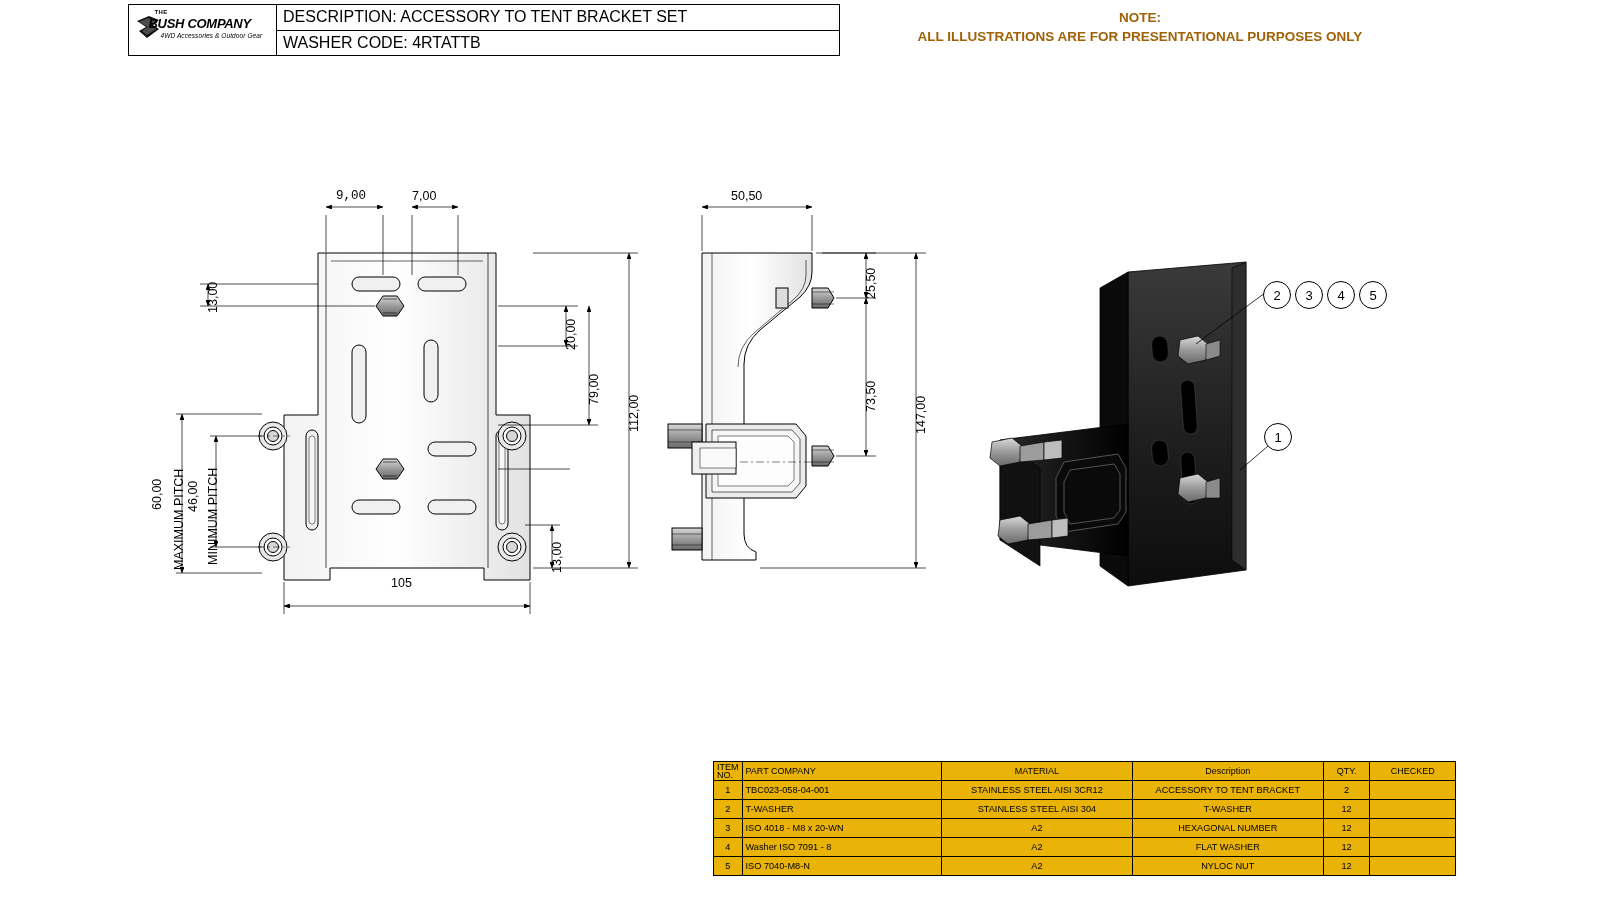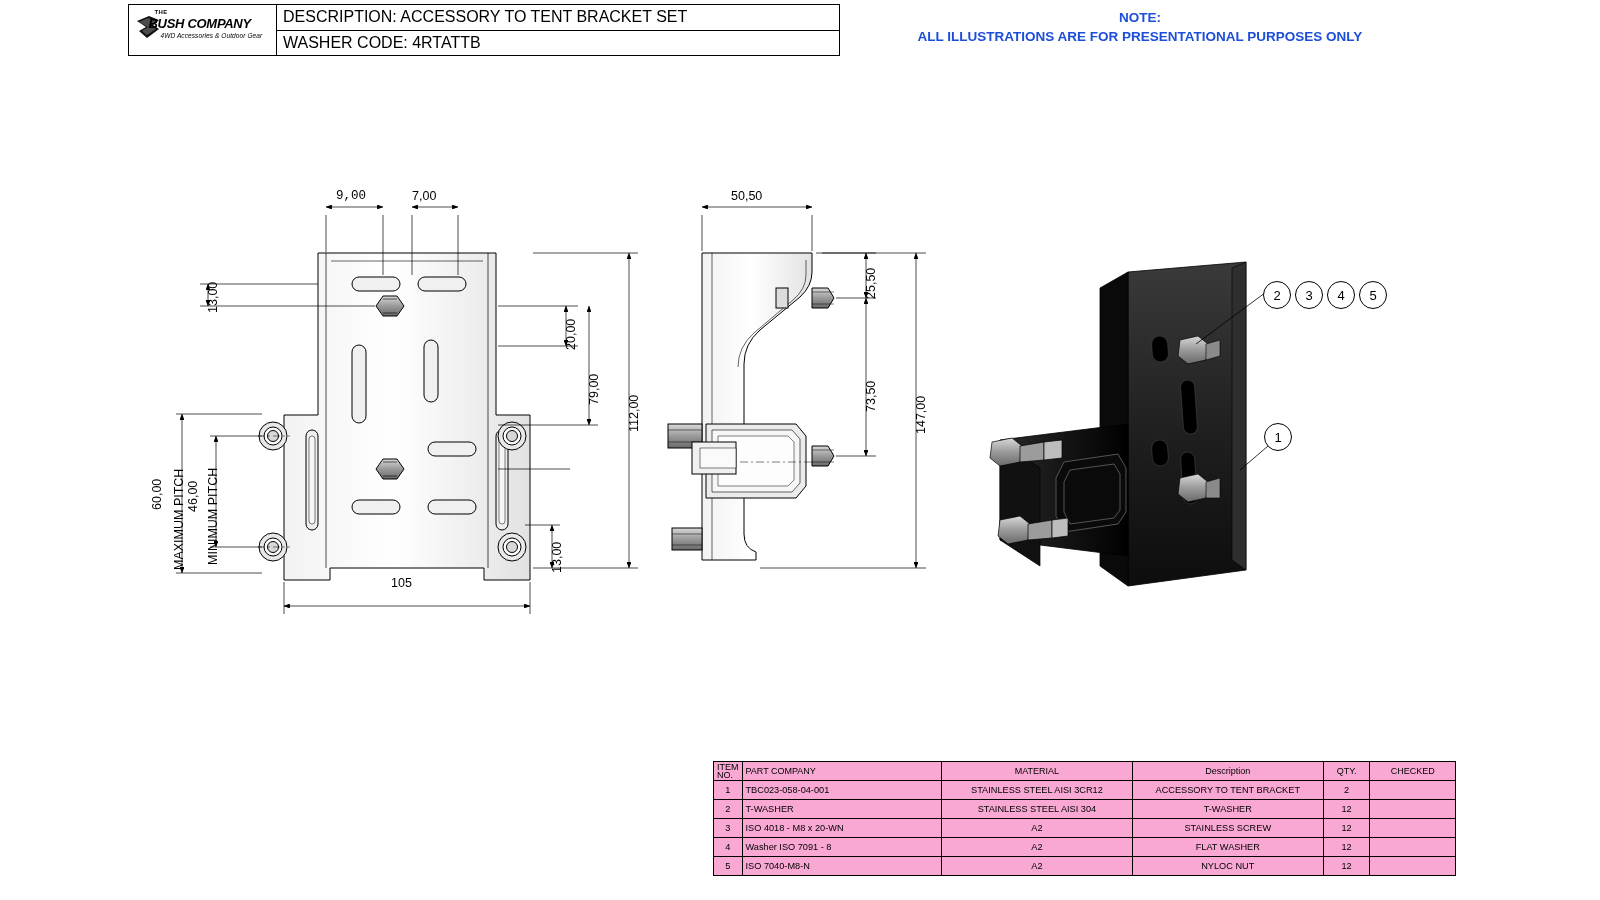--- a/index.html
+++ b/index.html
@@ -85,21 +85,21 @@
   }
   .text-cell.top { border-bottom: 1px solid #000; }
 
   
   .note {
     position: absolute;
     left: 820px;
     top: 8px;
     width: 640px;
     text-align: center;
-    color: #1d4ed8;
+    color: #a16207;
     font-weight: bold;
     font-size: 13.5px;
     line-height: 19px;
   }
 
   
   .dim-text {
     position: absolute;
     font-size: 12.5px;
     color: #000;
@@ -124,21 +124,21 @@
   }
 
   
   .bom {
     position: absolute;
     left: 713px;
     top: 761px;
     width: 743px;
     border-collapse: collapse;
     font-size: 9.2px;
-    background: #f9a8d4;
+    background: #eab308;
   }
   .bom td, .bom th {
     border: 1px solid #000;
     height: 19px;
     padding: 0 3px;
     font-weight: normal;
     box-sizing: border-box;
   }
   .bom th { font-size: 9px; }
   .col-item { width: 27px; text-align: center; }
@@ -457,21 +457,21 @@
         <td class="col-part">T-WASHER</td>
         <td class="col-mat">STAINLESS STEEL AISI 304</td>
         <td class="col-desc">T-WASHER</td>
         <td class="col-qty">12</td>
         <td class="col-chk"></td>
       </tr>
       <tr>
         <td class="col-item">3</td>
         <td class="col-part">ISO 4018 - M8 x 20-WN</td>
         <td class="col-mat">A2</td>
-        <td class="col-desc">STAINLESS SCREW</td>
+        <td class="col-desc">HEXAGONAL NUMBER</td>
         <td class="col-qty">12</td>
         <td class="col-chk"></td>
       </tr>
       <tr>
         <td class="col-item">4</td>
         <td class="col-part">Washer ISO 7091 - 8</td>
         <td class="col-mat">A2</td>
         <td class="col-desc">FLAT WASHER</td>
         <td class="col-qty">12</td>
         <td class="col-chk"></td>

